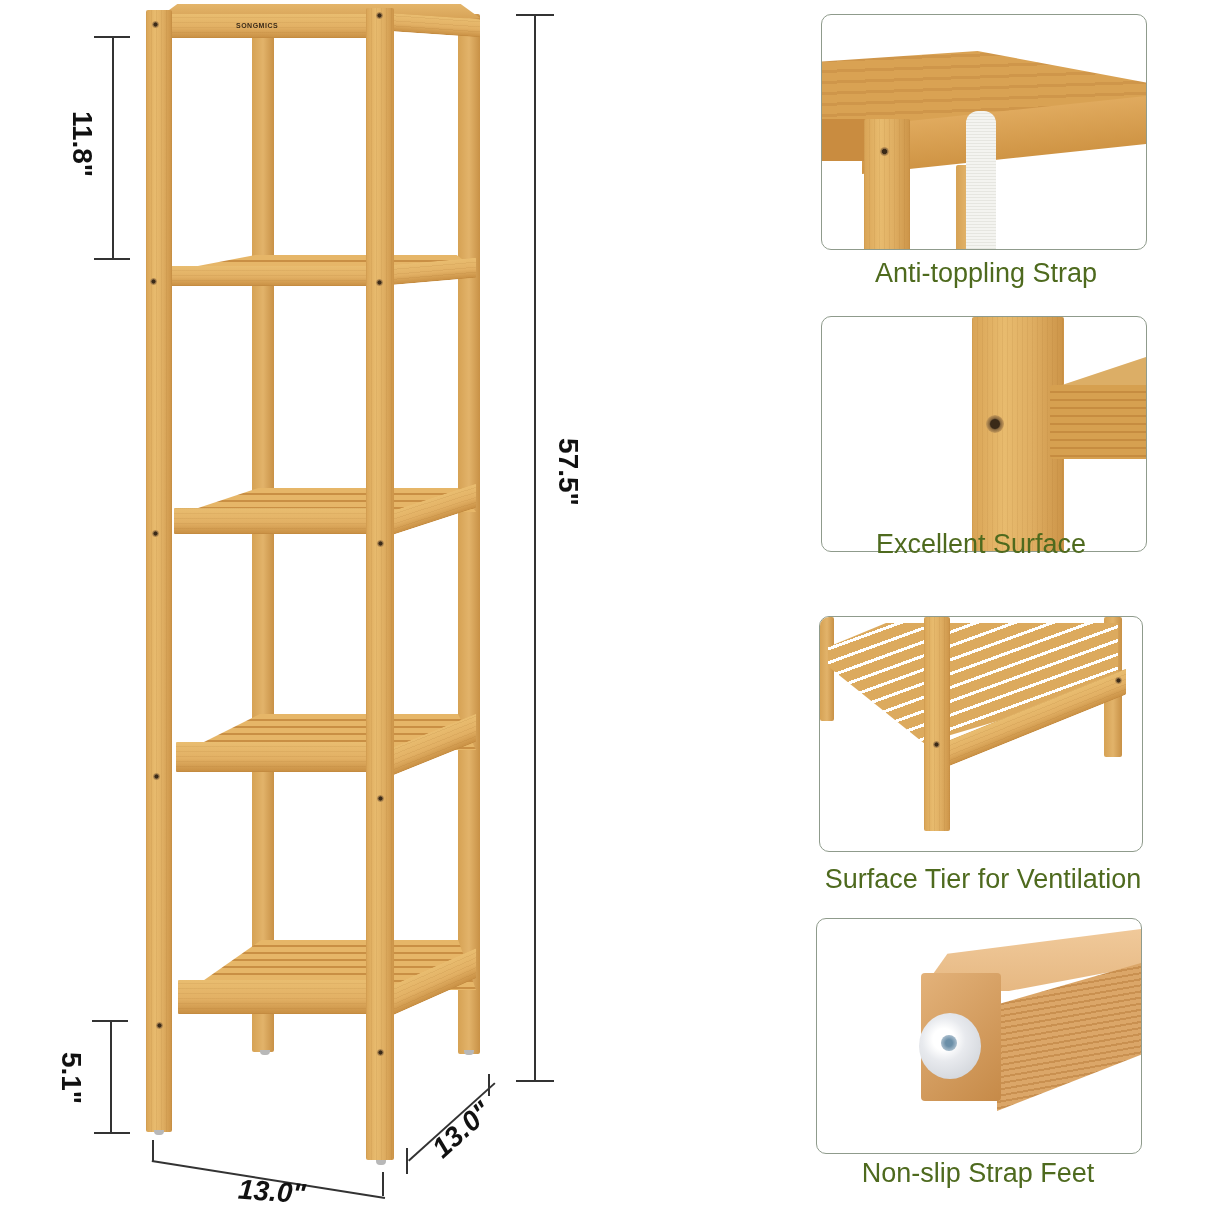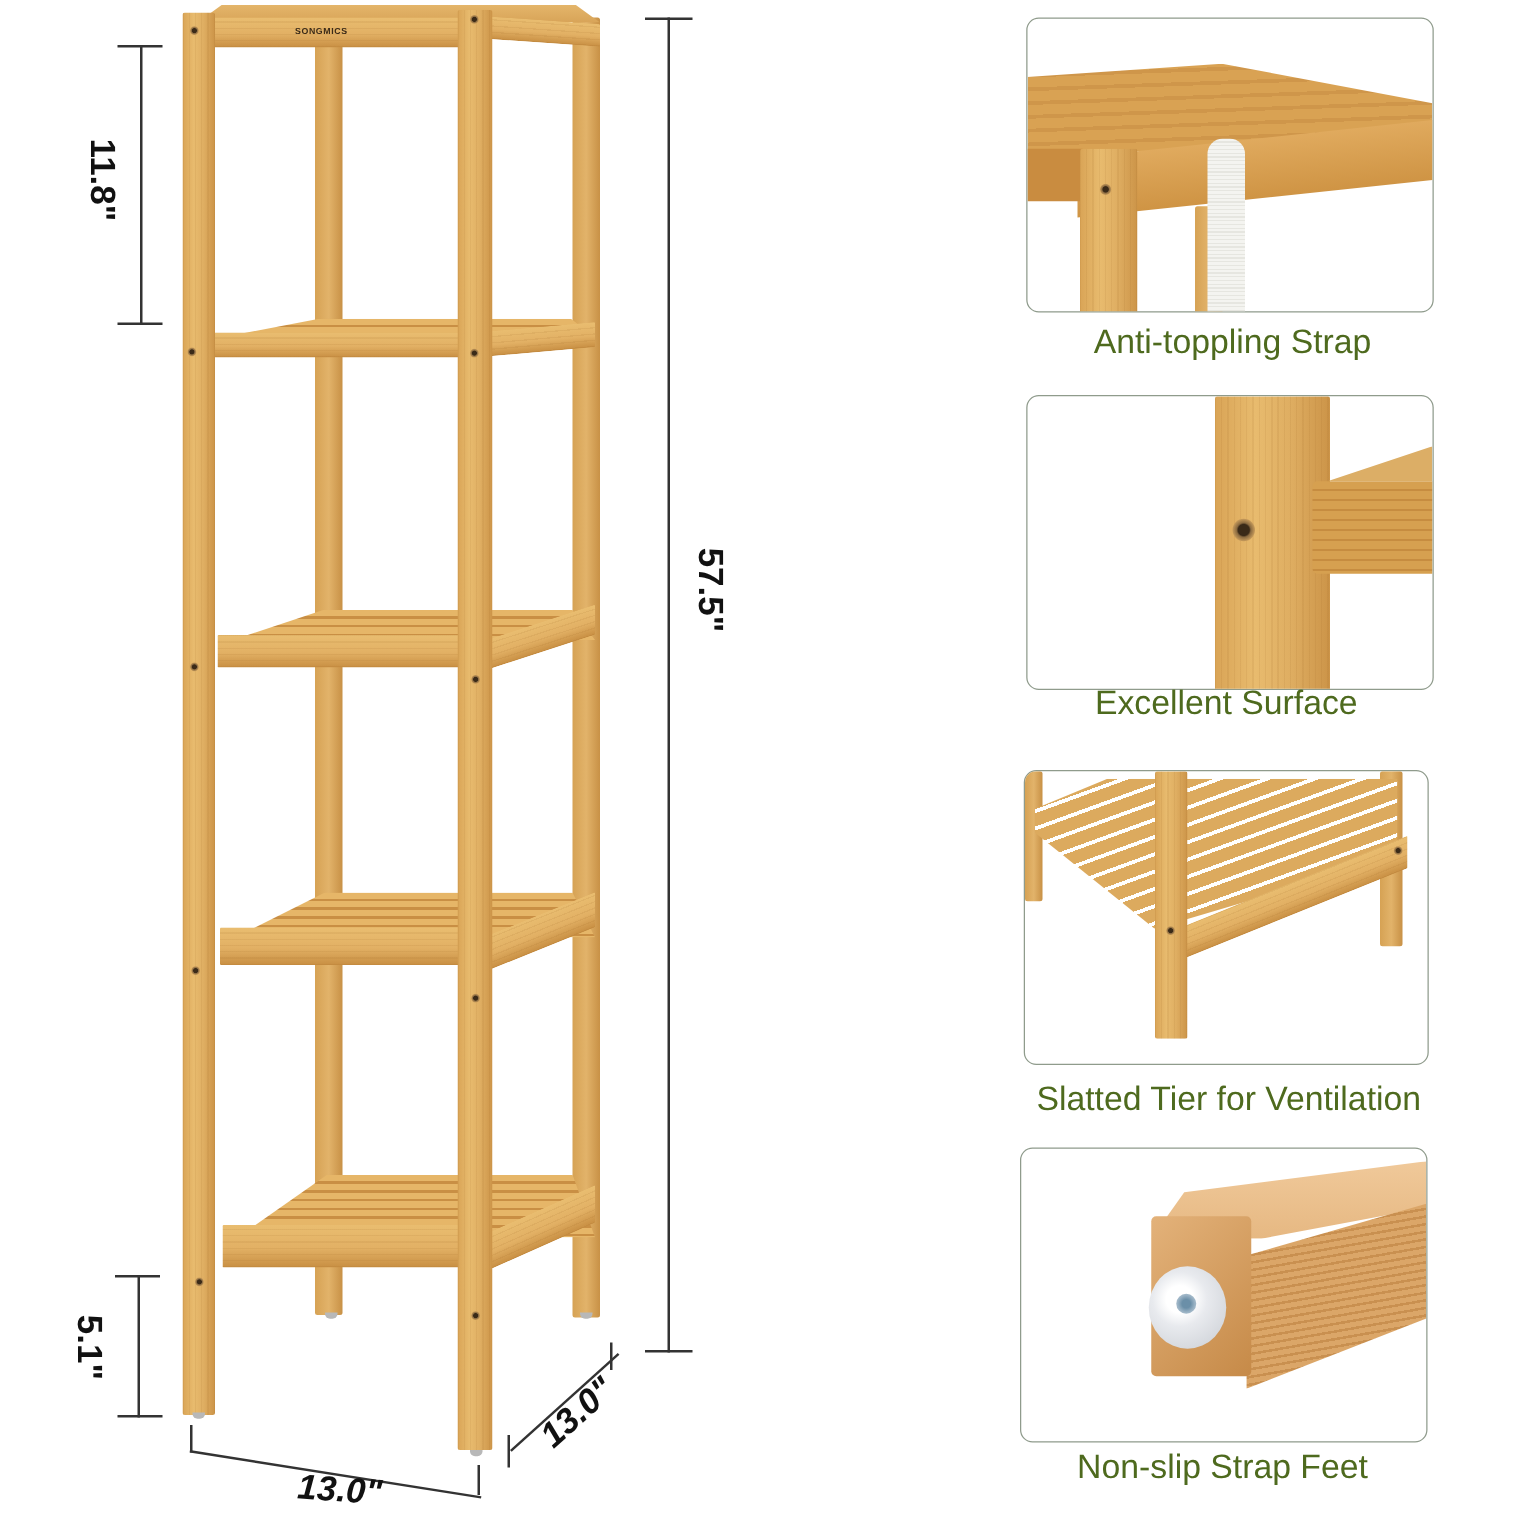--- a/index.html
+++ b/index.html
@@ -166,34 +166,34 @@
 <div class="abs caption" style="left:821px; top:258px; width:330px;">Anti-toppling Strap</div>
 
 <div class="abs card" style="left:821px; top:316px; width:324px; height:234px;">
   <div class="abs wood" style="left:150px; top:0; width:92px; height:236px;"></div>
   <div class="abs" style="left:228px; top:68px; width:96px; height:74px;
        background: repeating-linear-gradient(180deg, #d6a050 0 6px, #c68c40 6px 8px); border-radius: 4px 0 0 4px;"></div>
   <div class="abs" style="left:240px; top:40px; width:84px; height:28px;
        background:#dcae66; clip-path: polygon(0 100%, 100% 100%, 100% 0);"></div>
   <div class="abs screw" style="left:164px; top:98px; width:18px; height:18px;"></div>
 </div>
-<div class="abs caption" style="left:821px; top:529px; width:320px;margin-top:18px;">Excellent Surface</div>
+<div class="abs caption" style="left:821px; top:529px; width:320px;">Excellent Surface</div>
 
 <div class="abs card" style="left:819px; top:616px; width:322px; height:234px;">
   <div class="abs wood-back" style="left:0; top:0; width:14px; height:104px;"></div>
   <div class="abs wood-back" style="left:284px; top:0; width:18px; height:140px;"></div>
   <div class="abs" style="left:8px; top:6px; width:290px; height:120px;
        background: repeating-linear-gradient(160deg, #dcaa5e 0 10px, #fff 10px 13px);
        clip-path: polygon(0 20%, 20% 0, 100% 0, 100% 52%, 33% 100%, 0 36%);"></div>
   <div class="abs wood-h" style="left:116px; top:90px; width:190px; height:26px; transform:skewY(-22deg);"></div>
   <div class="abs wood" style="left:104px; top:0; width:26px; height:214px;"></div>
   <div class="abs screw" style="left:113px; top:124px;"></div>
   <div class="abs screw" style="left:295px; top:60px;"></div>
 </div>
-<div class="abs caption" style="left:800px; top:864px; width:366px;">Slatted Tier for Ventilation</div>
+<div class="abs caption" style="left:800px; top:864px; width:366px;">Surface Tier for Ventilation</div>
 
 <div class="abs card" style="left:816px; top:918px; width:324px; height:234px;">
   <div class="abs" style="left:104px; top:10px; width:220px; height:62px;
        background: linear-gradient(180deg, #f0c99a, #e6b882); clip-path: polygon(0 100%, 12% 40%, 100% 0, 100% 60%, 40% 100%);"></div>
   <div class="abs" style="left:180px; top:44px; width:144px; height:148px;
        background: repeating-linear-gradient(170deg, #dba668 0 4px, #c99050 4px 6px); clip-path: polygon(0 28%, 100% 0, 100% 62%, 0 100%);"></div>
   <div class="abs" style="left:104px; top:54px; width:80px; height:128px;
        background: linear-gradient(135deg, #e3b27a, #c68a48); border-radius: 4px;"></div>
   <div class="abs" style="left:102px; top:94px; width:62px; height:66px;
        border-radius: 50%; background: radial-gradient(circle at 40% 40%, #ffffff 0 20%, #e8eaee 40%, #c8ccd2 100%);"></div>

